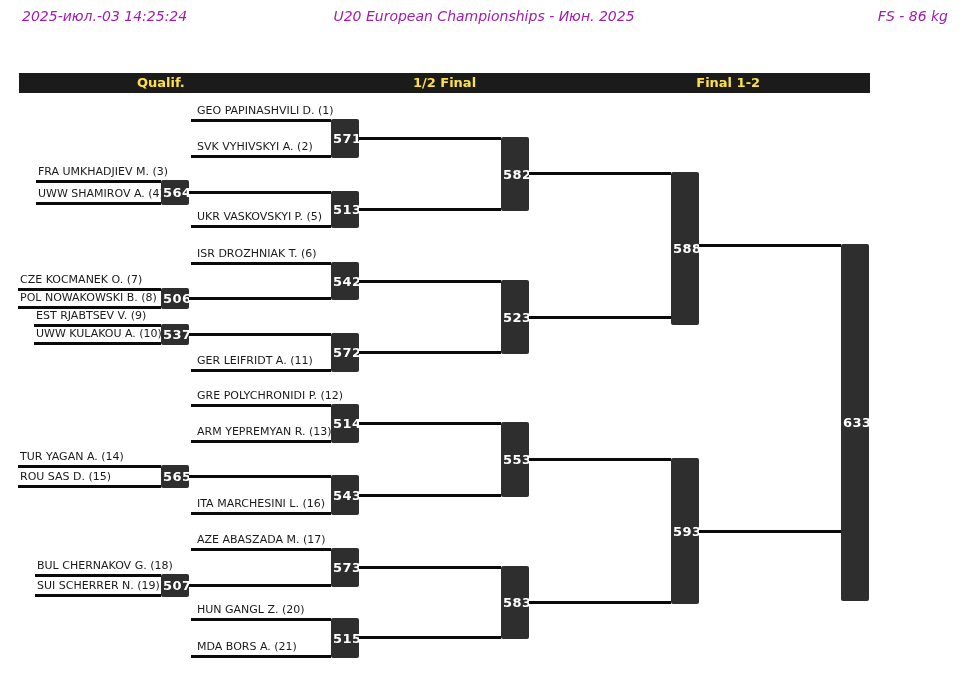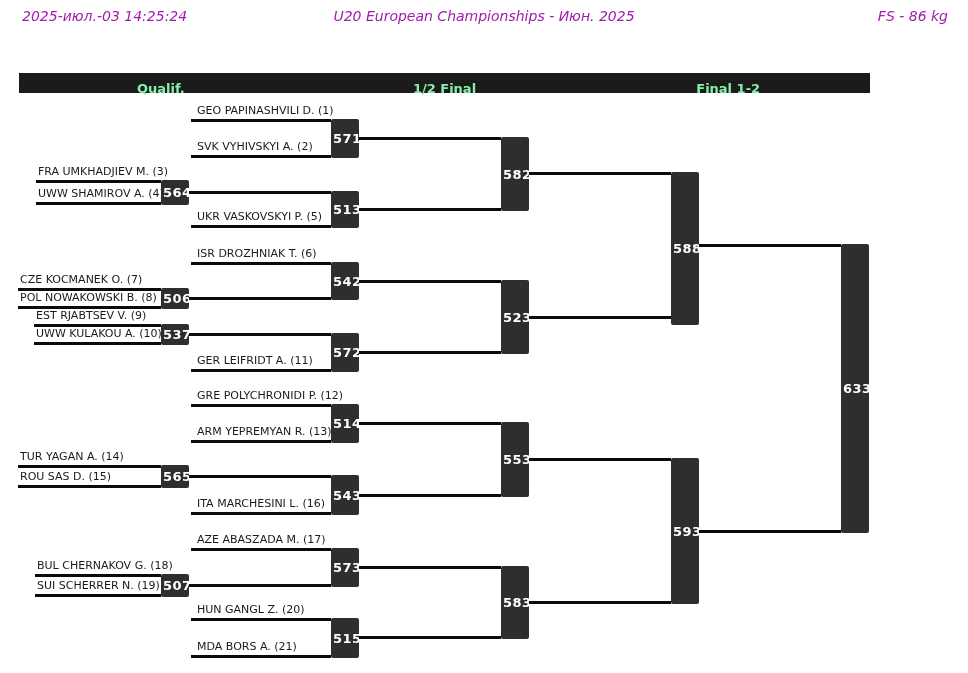--- a/index.html
+++ b/index.html
@@ -5,22 +5,22 @@
   html,body { margin:0; padding:0; }
   body {
     width:968px; height:673px; background:#ffffff; position:relative;
     font-family:"DejaVu Sans","Liberation Sans",sans-serif; overflow:hidden;
   }
   .it { position:absolute; top:8px; font-style:italic; color:#a21caf;
         font-size:14px; white-space:nowrap; }
   .title-c { left:0; right:0; text-align:center; }
   .bar { position:absolute; left:19px; top:73px; width:851px; height:20px;
          background:#1b1b1b; display:flex; }
-  .bar > div { flex:1; color:#86efac; font-weight:bold; font-size:13px;
-               text-align:center; line-height:20px;margin-top:6px; }
+  .bar > div { flex:1; color:#fde047; font-weight:bold; font-size:13px;
+               text-align:center; line-height:20px; }
   .ln { position:absolute; height:3px; background:#0a0a0a; }
   .al { position:absolute; font-size:11px; color:#1a1a1a; white-space:nowrap; }
   .al b { font-weight:normal; }
   .mb { position:absolute; width:28px; background:#2e2e2e; border-radius:2px;
         color:#ffffff; font-weight:bold; font-size:13px; letter-spacing:0.5px;
         display:flex; align-items:center; box-sizing:border-box; padding-left:2px; }
 </style>
 </head>
 <body>
 
@@ -155,15 +155,15 @@
 <div class="mb" style="left:671px;top:172px;height:153px">
     <span>588</span>
   </div>
 <div class="mb" style="left:671px;top:458px;height:146px">
     <span>593</span>
   </div>
 
 <div class="ln" style="left:699px;top:244px;width:142px"></div>
 <div class="ln" style="left:699px;top:530px;width:142px"></div>
 
-<div class="mb" style="left:841px;top:244px;height:289px">
+<div class="mb" style="left:841px;top:244px;height:357px">
     <span>633</span>
   </div>
 
 </body></html>

